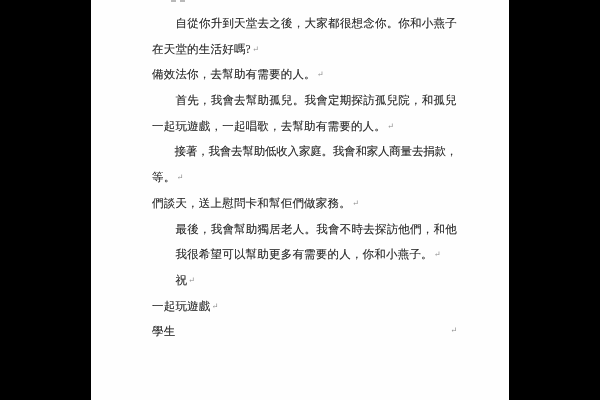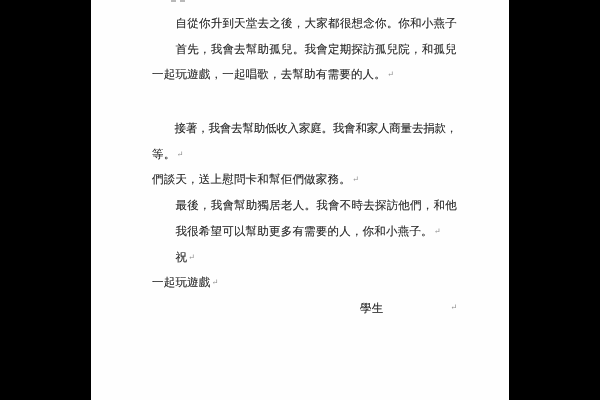--- a/index.html
+++ b/index.html
@@ -67,36 +67,34 @@
     line-height: 25.7px;
     white-space: nowrap;
   }
   .line.justify {
     white-space: normal;
     text-align: justify;
     text-align-last: justify;
   }
   .line.tight {
     letter-spacing: -0.3px;
-    margin-top: 28px;
   }
   .ret {
     display: inline-block;
     font-size: 8px;
     color: #8a8a8a;
     letter-spacing: 0;
     transform: translateY(-1px);
     margin-left: 1px;
     text-shadow: none;
   }
   .line.signature {
     position: relative;
   }
   .sig-label {
-    margin-left: 208px;
   }
   .sig-ret {
     position: absolute;
     right: 0;
     top: 0;
   }
 </style>
 </head>
 <body>
 
@@ -106,22 +104,24 @@
 
     <div class="remnant">
         <i></i>
         <i></i>
       </div>
 
     <div class="textblock">
 
       <div class="line justify">　　自從你升到天堂去之後，大家都很想念你。你和小燕子</div>
 
+      <div class="line"><span>在天堂的生活好嗎?</span><span class="ret">↵</span></div>
 
 
+      <div class="line"><span>備效法你，去幫助有需要的人。</span><span class="ret">↵</span></div>
 
       <div class="line justify">　　首先，我會去幫助孤兒。我會定期探訪孤兒院，和孤兒</div>
 
       <div class="line"><span>一起玩遊戲，一起唱歌，去幫助有需要的人。</span><span class="ret">↵</span></div>
 
       <div class="line justify tight">　　接著，我會去幫助低收入家庭。我會和家人商量去捐款，</div>
 
 
       <div class="line"><span>等。</span><span class="ret">↵</span></div>
 

